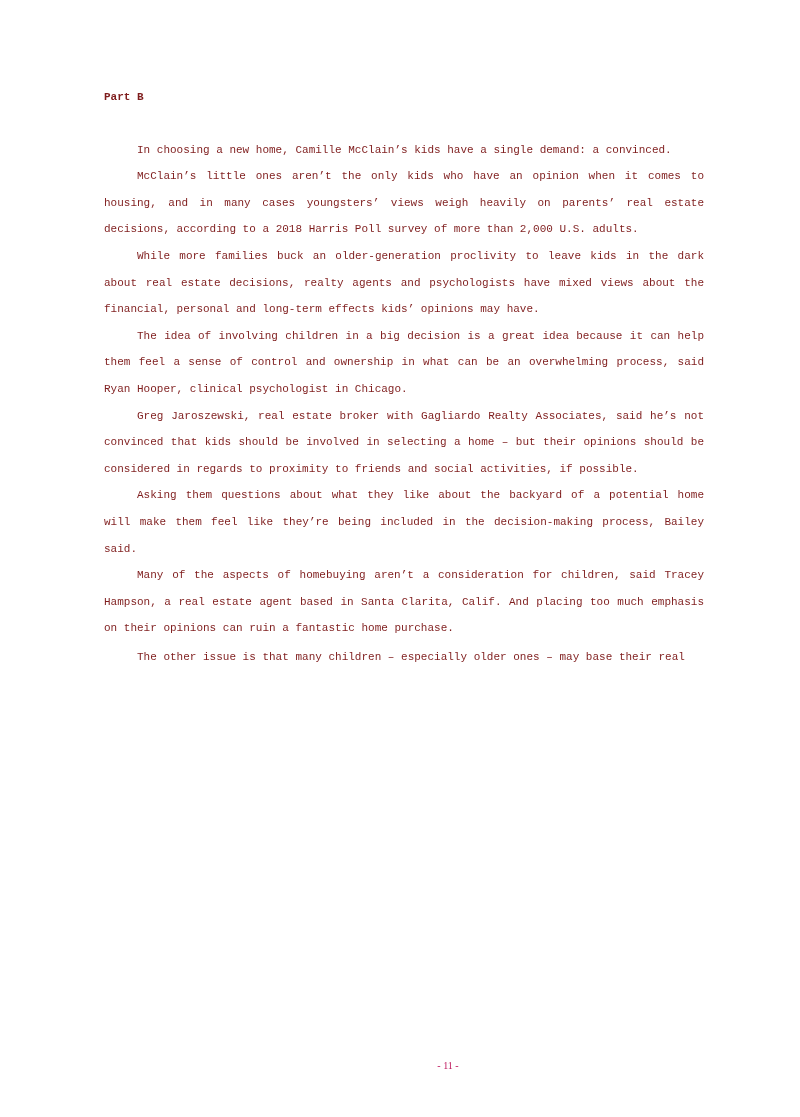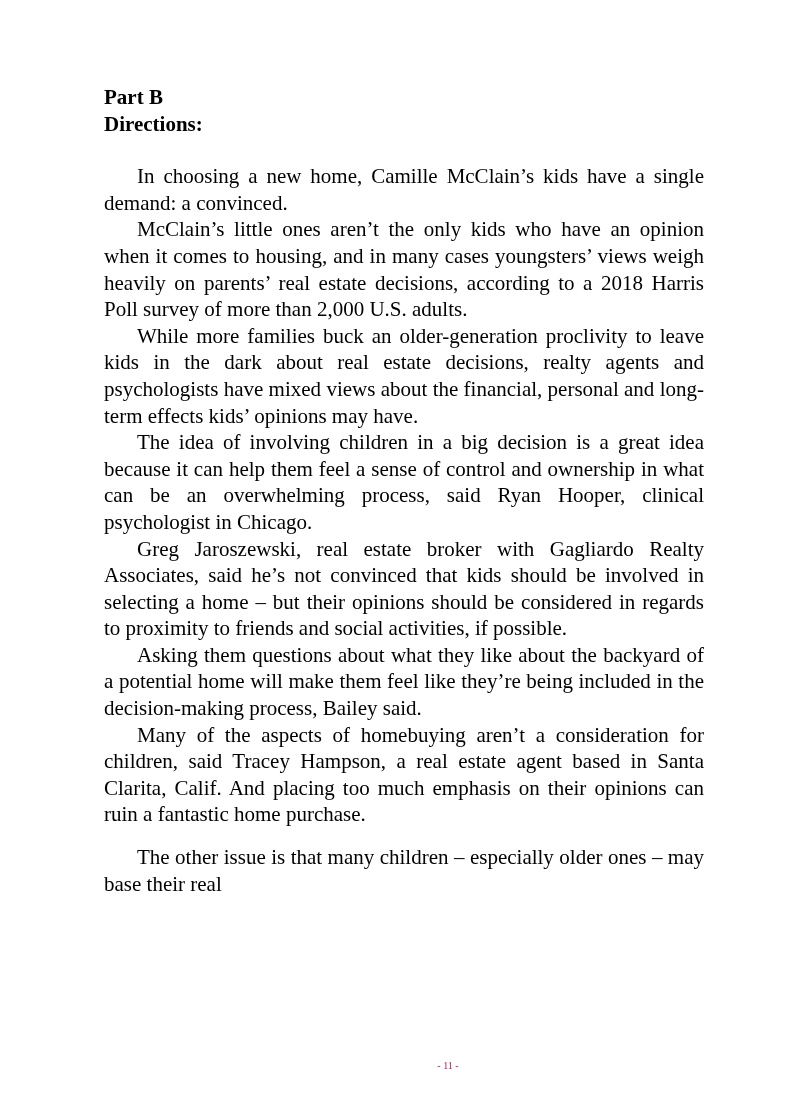--- a/index.html
+++ b/index.html
@@ -1,38 +1,37 @@
 <!DOCTYPE html>
 <html><head>
 <meta charset="utf-8">
 <style>
   html, body { margin: 0; padding: 0; background: #ffffff; }
   body { width: 800px; height: 1117px; position: relative; overflow: hidden; }
   .page {
     position: absolute; left: 104px; top: 84px; width: 600px;
-    font-family: Liberation Serif, serif;
-    font-size: 21px; line-height: 26.6px; color: #000000;
+    font-family: Liberation Mono, monospace;
+    font-size: 11px; line-height: 26.6px; color: #7f1d1d;
   }
   .heading { font-weight: bold; margin: 0; }
   .directions-text { margin: 0; text-align: justify; }
   .spacer { height: 26px; }
   .para { margin: 0; text-indent: 33px; text-align: justify; }
   .para.extra-indent { text-indent: 37px; }
-  .para.gap-before { margin-top: 16px; }
+  .para.gap-before { margin-top: 2px; }
   .page-number {
     position: absolute; left: 0; width: 800px; top: 1060px; text-align: center;
     font-family: "Liberation Serif", "DejaVu Serif", serif; font-size: 10px; color: #be185d; margin-left: 48px;
   }
 </style>
 </head>
 <body>
 
 <div class="page">
   <p class="heading">Part B</p>
-  <p class="heading">Directions:</p>
   <div class="spacer"></div>
 
   <div>
     <p class="para">In choosing a new home, Camille McClain’s kids have a single demand: a convinced.</p>
     <p class="para">McClain’s little ones aren’t the only kids who have an opinion when it comes to housing, and in many cases youngsters’ views weigh heavily on parents’ real estate decisions, according to a 2018 Harris Poll survey of more than 2,000 U.S. adults.</p>
     <p class="para">While more families buck an older-generation proclivity to leave kids in the dark about real estate decisions, realty agents and psychologists have mixed views about the financial, personal and long-term effects kids’ opinions may have.</p>
     <p class="para">The idea of involving children in a big decision is a great idea because it can help them feel a sense of control and ownership in what can be an overwhelming process, said Ryan Hooper, clinical psychologist in Chicago.</p>
     <p class="para">Greg Jaroszewski, real estate broker with Gagliardo Realty Associates, said he’s not convinced that kids should be involved in selecting a home – but their opinions should be considered in regards to proximity to friends and social activities, if possible.</p>
     <p class="para">Asking them questions about what they like about the backyard of a potential home will make them feel like they’re being included in the decision-making process, Bailey said.</p>
     <p class="para">Many of the aspects of homebuying aren’t a consideration for children, said Tracey Hampson, a real estate agent based in Santa Clarita, Calif. And placing too much emphasis on their opinions can ruin a fantastic home purchase.</p>

